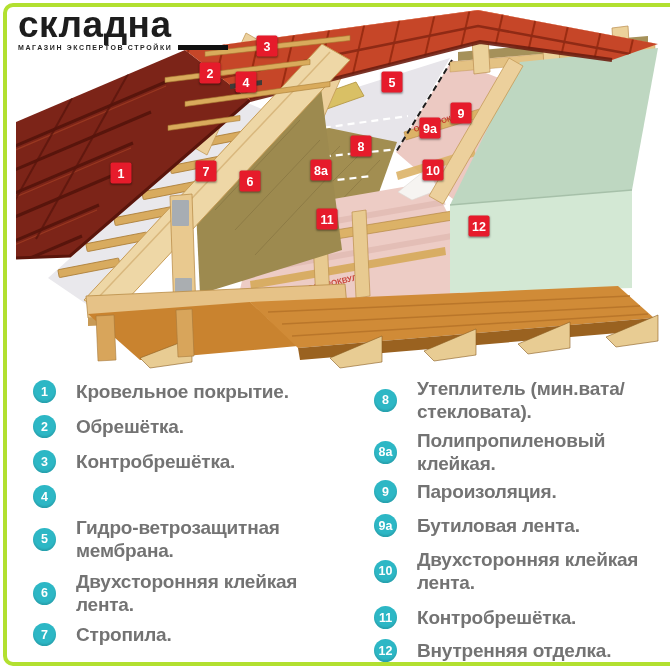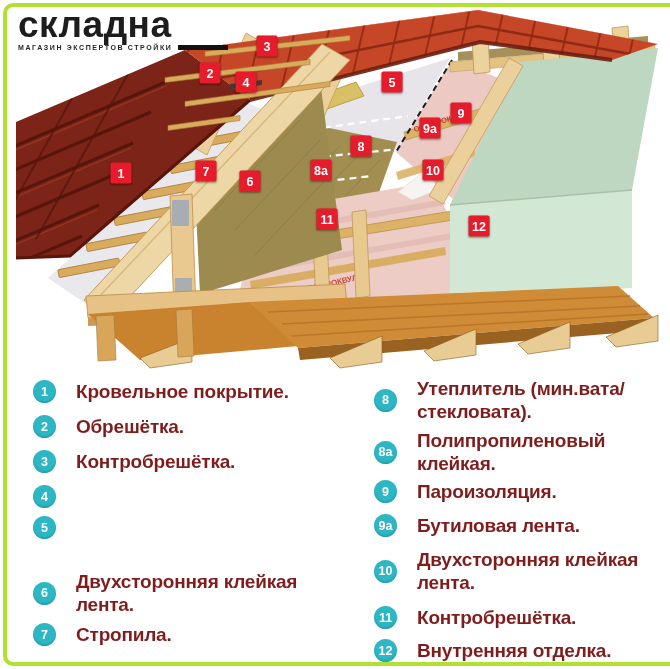--- a/index.html
+++ b/index.html
@@ -16,21 +16,21 @@
   .illu{position:absolute;left:0;top:0;width:670px;height:372px;z-index:5;}
   
   .marker{position:absolute;transform:translate(-50%,-50%);min-width:21px;height:21px;padding:0 3px;
     background:#e61b2b;color:#fff;font-weight:700;font-size:12.5px;display:flex;align-items:center;
     justify-content:center;border-radius:2px;box-shadow:0 1px 2px rgba(0,0,0,.35);z-index:15;box-sizing:border-box;}
   
   .legend-row{position:absolute;display:flex;align-items:center;gap:20px;z-index:20;}
   .badge{flex:0 0 auto;width:23px;height:23px;border-radius:50%;background:#2db7c5;color:#fff;
     font-weight:700;font-size:12.5px;display:flex;align-items:center;justify-content:center;
     box-shadow:inset 0 -2px 2px rgba(0,0,0,.12);}
-  .llabel{font-size:19px;font-weight:700;color:#7f1d1d;line-height:23px;white-space:pre-line;
+  .llabel{font-size:19px;font-weight:700;color:#737373;line-height:23px;white-space:pre-line;
     letter-spacing:-0.2px;width:250px;}
 </style>
 </head>
 <body>
 
 <div class="page">
 
   <div class="logo">
     <div class="logo-name">складна</div>
     <div class="logo-sub">
@@ -248,20 +248,22 @@
   </div>
   <div class="legend-row" style="left:33px;top:450px;">
     <span class="badge">3</span>
     <span class="llabel">Контробрешётка.</span>
   </div>
   <div class="legend-row" style="left:33px;top:485px;">
     <span class="badge">4</span>
   </div>
   <div class="legend-row" style="left:33px;top:516px;">
     <span class="badge">5</span>
+    <span class="llabel">Гидро-ветрозащитная
+мембрана.</span>
   </div>
   <div class="legend-row" style="left:33px;top:570px;">
     <span class="badge">6</span>
     <span class="llabel">Двухсторонняя клейкая
 лента.</span>
   </div>
   <div class="legend-row" style="left:33px;top:623px;">
     <span class="badge">7</span>
     <span class="llabel">Стропила.</span>
   </div>

